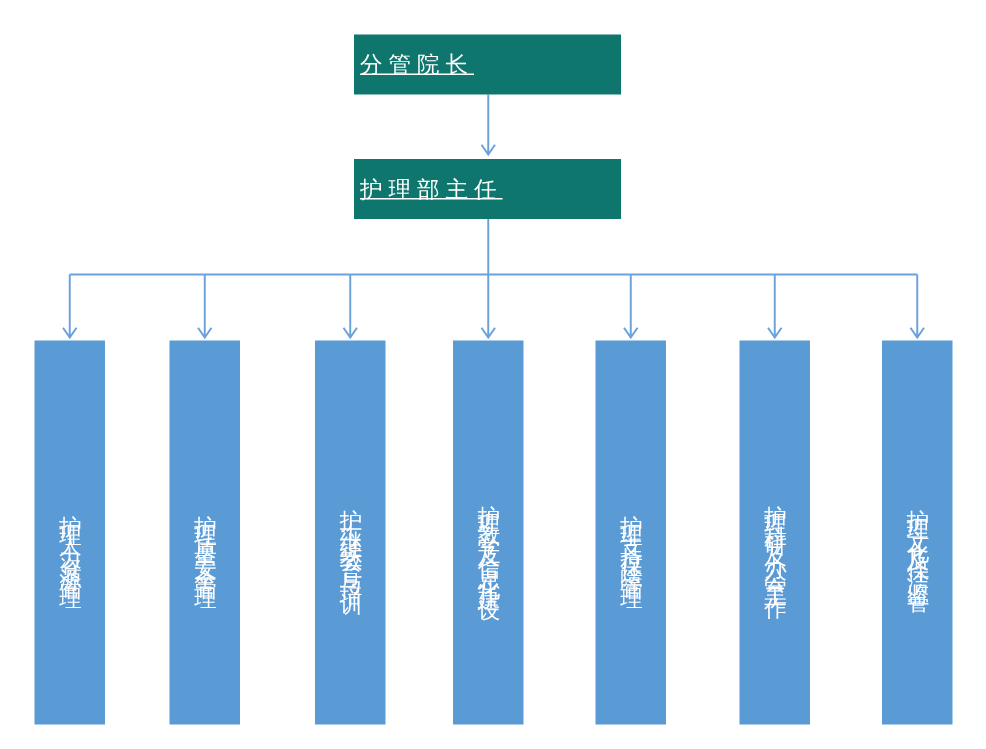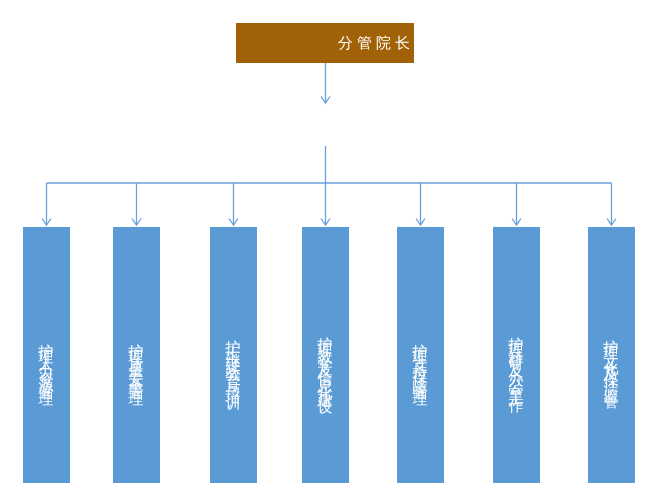--- a/index.html
+++ b/index.html
@@ -24,30 +24,31 @@
   }
   .connectors path {
     fill: none;
     stroke: #6BA1DB;
     stroke-width: 1.3;
     stroke-linecap: butt;
     stroke-linejoin: miter;
   }
   .node {
     position: absolute;
-    background: #a16207;
+    background: #0f766e;
     color: #ffffff;
     display: flex;
     align-items: center;
-    justify-content: flex-end;
+    justify-content: flex-start;
     font-size: 15px;
     letter-spacing: 4px;
     padding-left: 4px;
     box-sizing: border-box;
     white-space: nowrap;
+    text-decoration: underline;
   }
   .node-root {
     left: 236px;
     top: 23px;
     width: 178px;
     height: 40px;
   }
   .node-manager {
     left: 236px;
     top: 106px;
@@ -102,20 +103,23 @@
     <path d="M325.5 183 V224 M321 218.5 L325.5 225 L330 218.5"></path>
     <path d="M420.5 183 V224 M416 218.5 L420.5 225 L425 218.5"></path>
     <path d="M516.5 183 V224 M512 218.5 L516.5 225 L521 218.5"></path>
     <path d="M611.5 183 V224 M607 218.5 L611.5 225 L616 218.5"></path>
   </svg>
 
   <div class="node node-root">
     <span>分管院长</span>
   </div>
 
+  <div class="node node-manager">
+    <span>护理部主任</span>
+  </div>
 
   <div class="vnode d1">
     <span class="vtext">护理人力资源管理</span>
   </div>
   <div class="vnode d2">
     <span class="vtext">护理质量安全管理</span>
   </div>
   <div class="vnode d3">
     <span class="vtext">护士继续教育与培训</span>
   </div>

